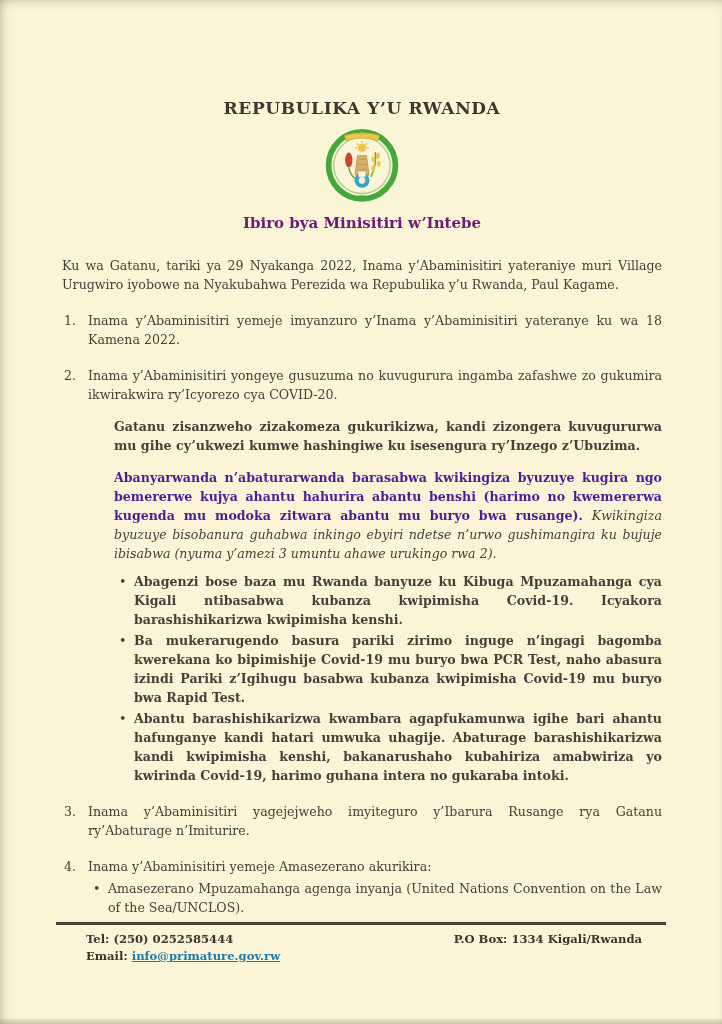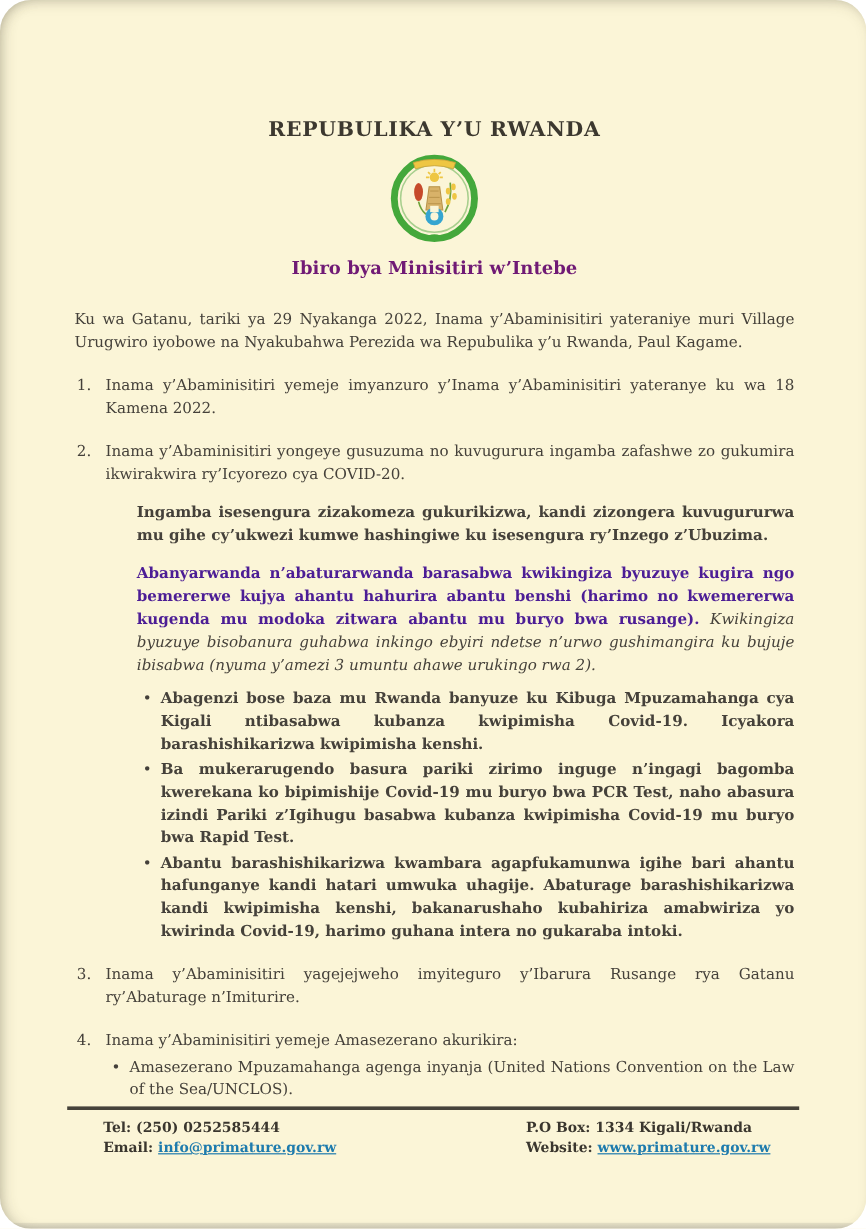--- a/index.html
+++ b/index.html
@@ -6,21 +6,20 @@
   html, body { width: 722px; }
   body { font-family: "DejaVu Serif", serif; }
   .page {
     position: relative;
     width: 722px;
     height: 1024px;
     background: #fbf5d7;
     color: #433f39;
     overflow: hidden;
     box-shadow: inset 6px 0 14px -8px rgba(60,55,40,.45), inset 0 6px 14px -9px rgba(60,55,40,.35);
-    border-radius: 26px;
   }
   .scan-edge-bottom {
     position: absolute; left: 0; right: 0; bottom: 0; height: 5px;
     background: linear-gradient(to bottom, rgba(120,118,110,.15), rgba(150,148,140,.45));
   }
   .content { padding: 98px 60px 0 62px; }
   .header { text-align: center; }
   .country-title {
     font-size: 17px; font-weight: bold; letter-spacing: .6px; color: #3c382f;
   }
@@ -116,21 +115,21 @@
         <div class="item-num">1.</div>
         <div class="item-body">
           <p class="body-text">Inama y’Abaminisitiri yemeje imyanzuro y’Inama y’Abaminisitiri yateranye ku wa 18 Kamena 2022.</p>
         </div>
       </div>
 
       <div class="item">
         <div class="item-num">2.</div>
         <div class="item-body">
           <p class="body-text">Inama y’Abaminisitiri yongeye gusuzuma no kuvugurura ingamba zafashwe zo gukumira ikwirakwira ry’Icyorezo cya COVID-20.</p>
-          <p class="body-text sub-para bold">Ingamba isesengura zizakomeza gukurikizwa, kandi zizongera kuvugururwa mu gihe cy’ukwezi kumwe hashingiwe ku isesengura ry’Inzego z’Ubuzima.</p>
+          <p class="body-text sub-para bold">Gatanu zisanzweho zizakomeza gukurikizwa, kandi zizongera kuvugururwa mu gihe cy’ukwezi kumwe hashingiwe ku isesengura ry’Inzego z’Ubuzima.</p>
           <p class="body-text sub-para"><span class="bold">Abanyarwanda n’abaturarwanda barasabwa kwikingiza byuzuye kugira ngo bemererwe kujya ahantu hahurira abantu benshi (harimo no kwemererwa kugenda mu modoka zitwara abantu mu buryo bwa rusange). </span><span class="italic">Kwikingiza byuzuye bisobanura guhabwa inkingo ebyiri ndetse n’urwo gushimangira ku bujuje ibisabwa (nyuma y’amezi 3 umuntu ahawe urukingo rwa 2).</span></p>
           <div class="bullets">
             <div class="bullet">
               <div class="bullet-dot">•</div>
               <p class="body-text bullet-text bold">Abagenzi bose baza mu Rwanda banyuze ku Kibuga Mpuzamahanga cya Kigali ntibasabwa kubanza kwipimisha Covid-19. Icyakora barashishikarizwa kwipimisha kenshi.</p>
             </div>
             <div class="bullet">
               <div class="bullet-dot">•</div>
               <p class="body-text bullet-text bold">Ba mukerarugendo basura pariki zirimo inguge n’ingagi bagomba kwerekana ko bipimishije Covid-19 mu buryo bwa PCR Test, naho abasura izindi Pariki z’Igihugu basabwa kubanza kwipimisha Covid-19 mu buryo bwa Rapid Test.</p>
             </div>
@@ -165,18 +164,17 @@
     </div>
   </div>
 
   <div class="footer">
     <div class="footer-left">
       <div><span>Tel:</span> <span>(250) 0252585444</span></div>
       <div><span>Email:</span> <span class="flink">info@primature.gov.rw</span></div>
     </div>
     <div class="footer-right">
       <div><span>P.O Box:</span> <span>1334 Kigali/Rwanda</span></div>
-      <div><span>Website:</span> <span class="flink">www.primature.gov.rw</span></div>
     </div>
   </div>
 
   <div class="scan-edge-bottom"></div>
 </div>
 
 </body></html>

